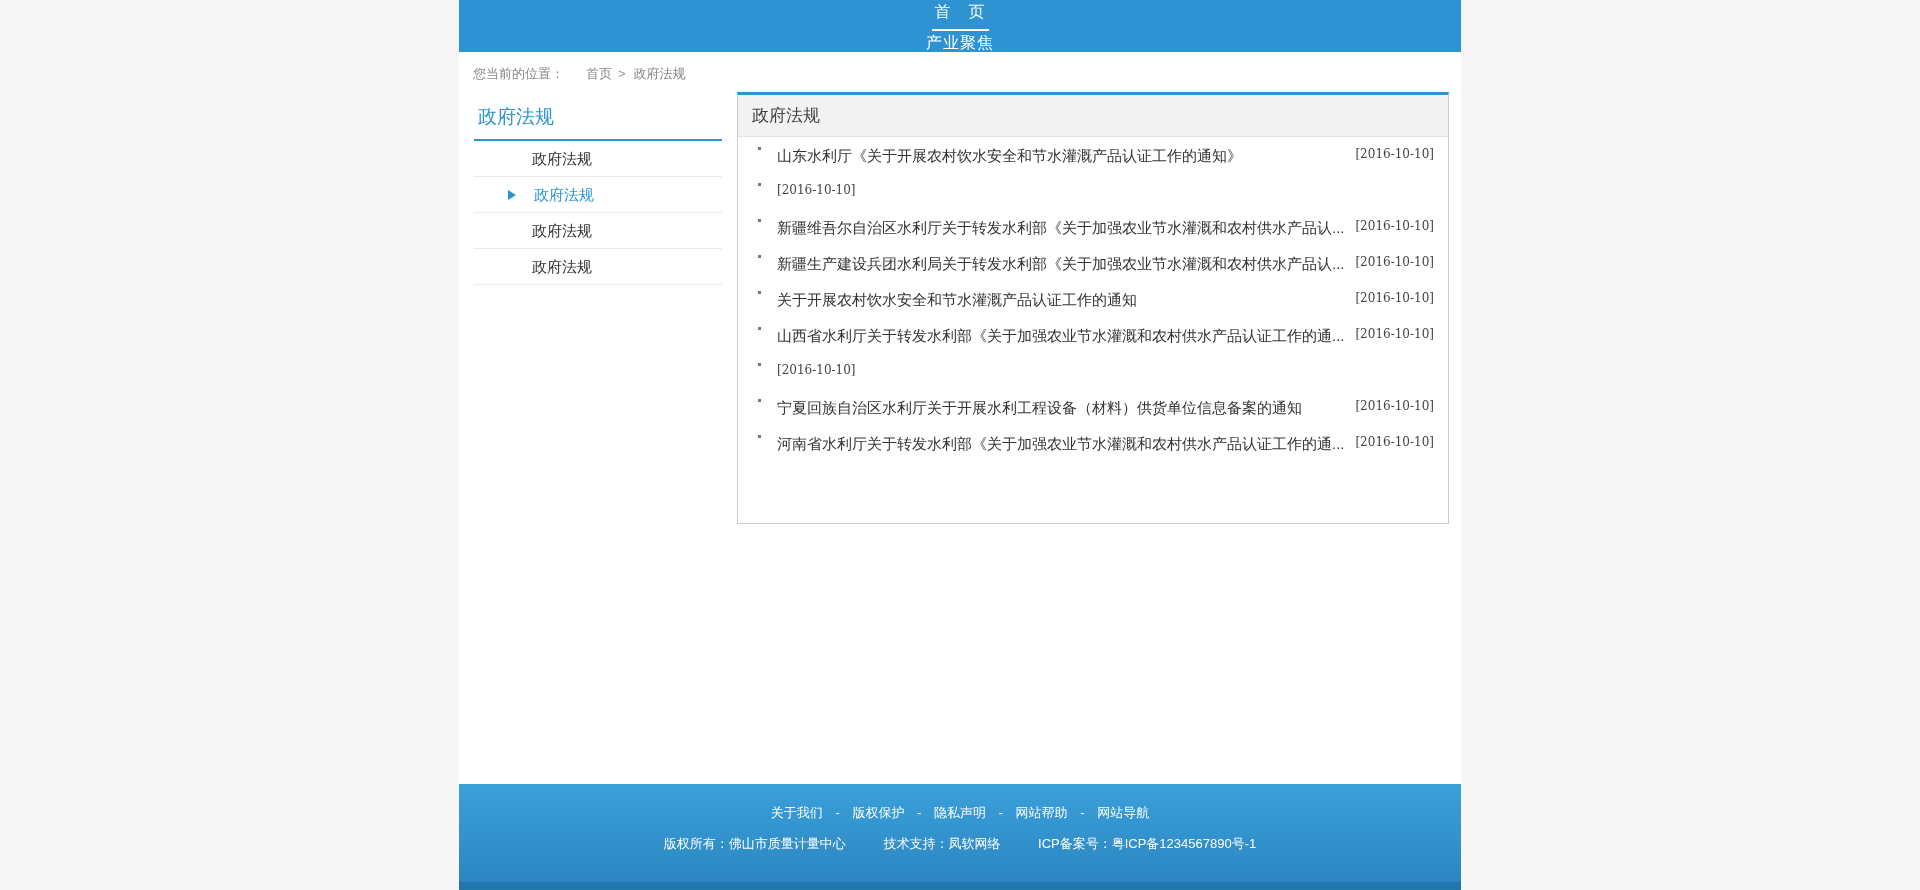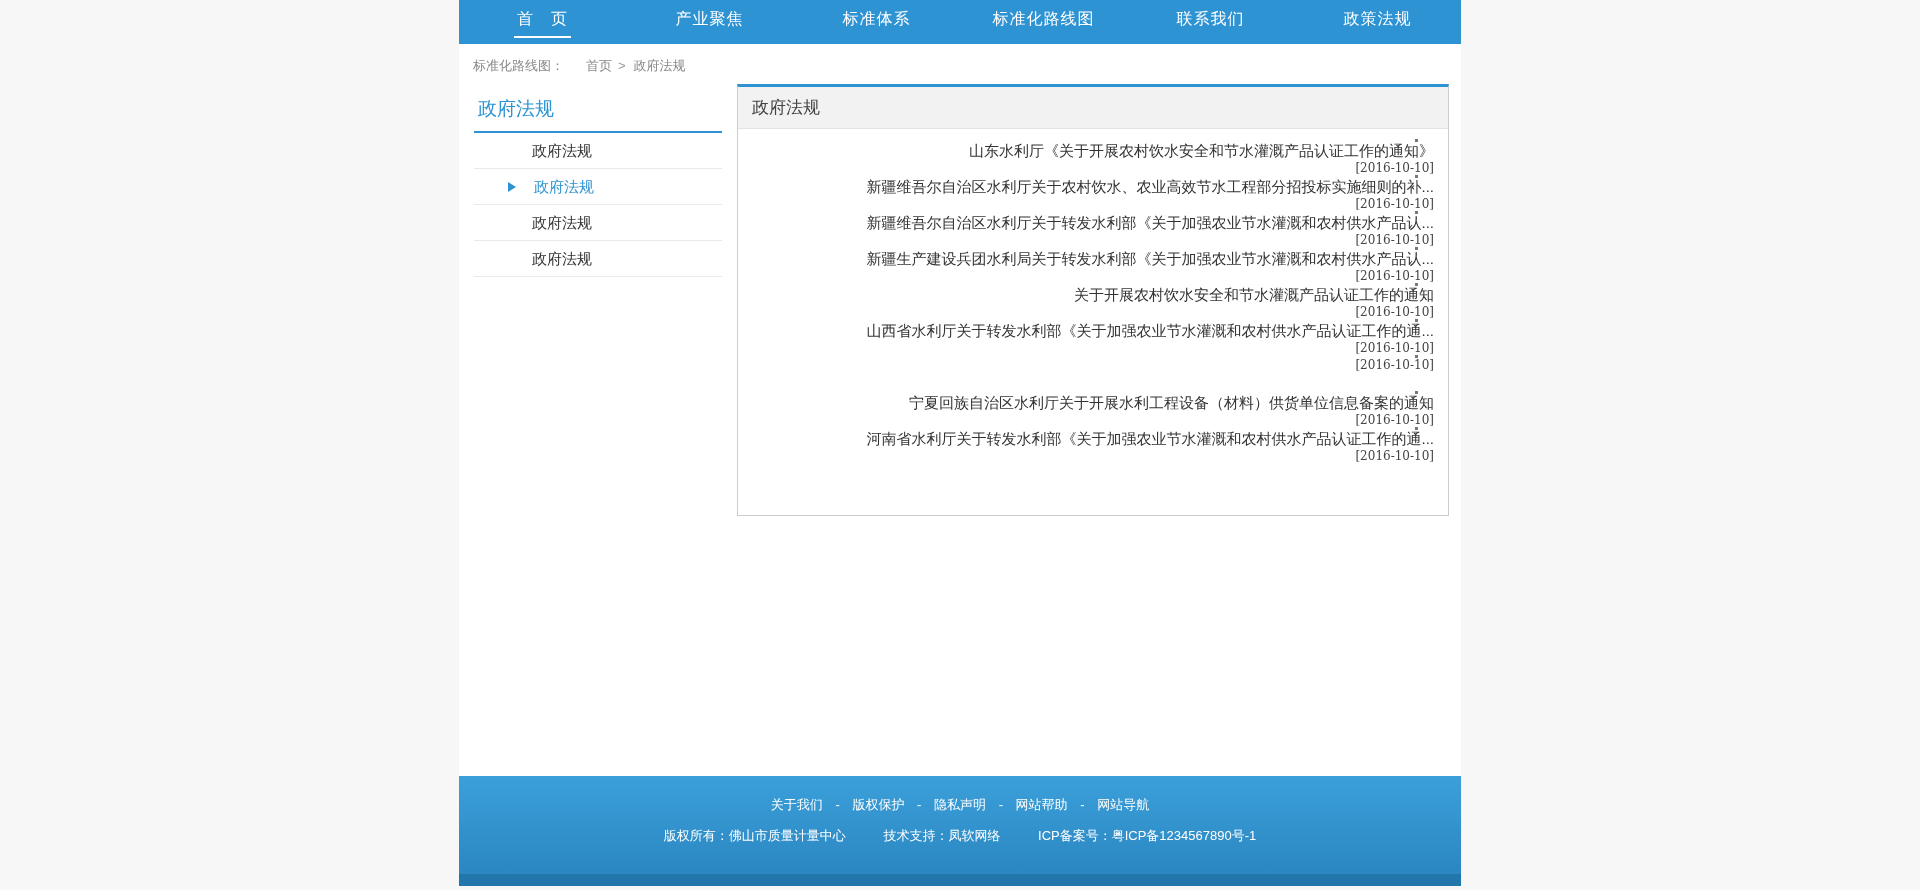--- a/index.html
+++ b/index.html
@@ -7,21 +7,21 @@
   body {
     background: #f7f7f7;
     font-family: "Liberation Sans", "DejaVu Sans", sans-serif;
     width: 1920px;
     height: 890px;
     overflow: hidden;
   }
   .page-col { width: 1002px; margin: 0 auto; }
 
   
-  .topnav { height: 44px; background: #2e93d3; display: flex; }
+  .topnav { height: 52px; background: #2e93d3; display: flex; flex-direction: column; }
   .nav-item {
     flex: 1; display: flex; align-items: center; justify-content: center;
     color: #fff; font-size: 16px; cursor: pointer; letter-spacing: 1px;
   }
   .nav-label { padding: 2px 3px 6px 3px; border-bottom: 2px solid transparent; }
   .nav-item.active .nav-label { border-bottom-color: #ffffff; }
 
   
   .content-wrap { background: #ffffff; min-height: 732px; }
 
@@ -55,21 +55,21 @@
   .panel {
     flex: 1; margin-left: 15px; background: #fff;
     border: 1px solid #cccccc; border-top: 3px solid #2e93d3;
   }
   .panel-header {
     height: 42px; line-height: 42px; background: #f2f2f2;
     border-bottom: 1px solid #e3e3e3; padding-left: 14px;
     font-size: 17px; color: #444;
   }
   .article-list { padding: 10px 14px 52px 20px; }
-  .article-row { height: 36px; display: flex; align-items: flex-end; flex-direction: column; }
+  .article-row { height: 36px; display: flex; align-items: flex-start; }
   .bullet-icon { width: 3px; height: 3px; background: #777; flex: none; margin-right: 16px; }
   .article-title {
     flex: 1; font-size: 15px; color: #333; white-space: nowrap;
     overflow: hidden; cursor: pointer;
   }
   .article-date {
     font-size: 12px; color: #444; flex: none;
     font-family: "DejaVu Serif", "Liberation Serif", serif;
   }
 
@@ -105,21 +105,21 @@
     <span class="nav-label">联系我们</span>
   </div>
   <div class="nav-item">
     <span class="nav-label">政策法规</span>
   </div>
 </nav>
 
 <div class="page-col content-wrap">
 
   <div class="breadcrumb">
-    <span>标准化路线图：</span><span class="crumb-link">首页</span><span class="crumb-sep">&gt;</span><span class="crumb-current">政府法规</span>
+    <span>您当前的位置：</span><span class="crumb-link">首页</span><span class="crumb-sep">&gt;</span><span class="crumb-current">政府法规</span>
   </div>
 
   <div class="cols">
 
     <aside class="sidebar">
       <div class="side-title">政府法规</div>
       <div class="side-item">
         <span>政府法规</span>
       </div>
       <div class="side-item active">
@@ -138,21 +138,20 @@
       <div class="panel-header">政府法规</div>
       <div class="article-list">
 
         <div class="article-row">
           <span class="bullet-icon"></span>
           <span class="article-title">山东水利厅《关于开展农村饮水安全和节水灌溉产品认证工作的通知》</span>
           <span class="article-date">[2016-10-10]</span>
         </div>
         <div class="article-row">
           <span class="bullet-icon"></span>
-          <span class="article-title">新疆维吾尔自治区水利厅关于农村饮水、农业高效节水工程部分招投标实施细则的补...</span>
           <span class="article-date">[2016-10-10]</span>
         </div>
         <div class="article-row">
           <span class="bullet-icon"></span>
           <span class="article-title">新疆维吾尔自治区水利厅关于转发水利部《关于加强农业节水灌溉和农村供水产品认...</span>
           <span class="article-date">[2016-10-10]</span>
         </div>
         <div class="article-row">
           <span class="bullet-icon"></span>
           <span class="article-title">新疆生产建设兵团水利局关于转发水利部《关于加强农业节水灌溉和农村供水产品认...</span>

